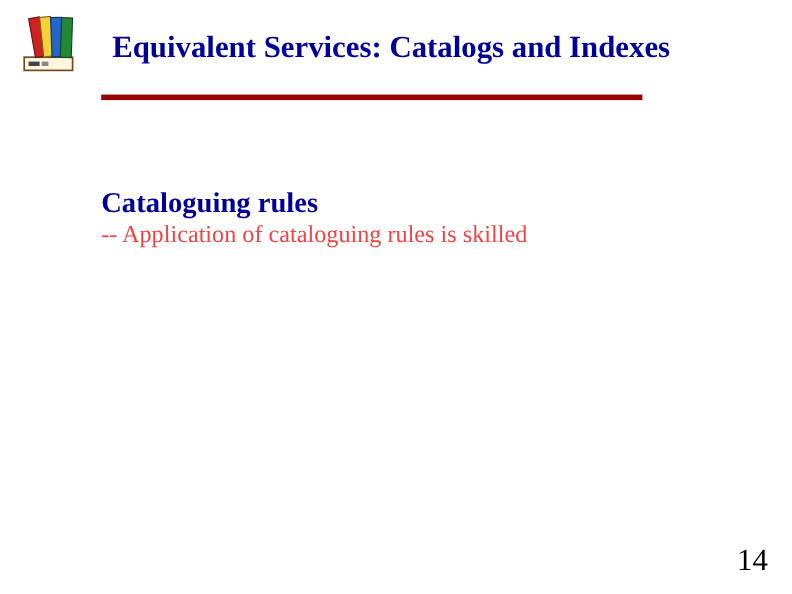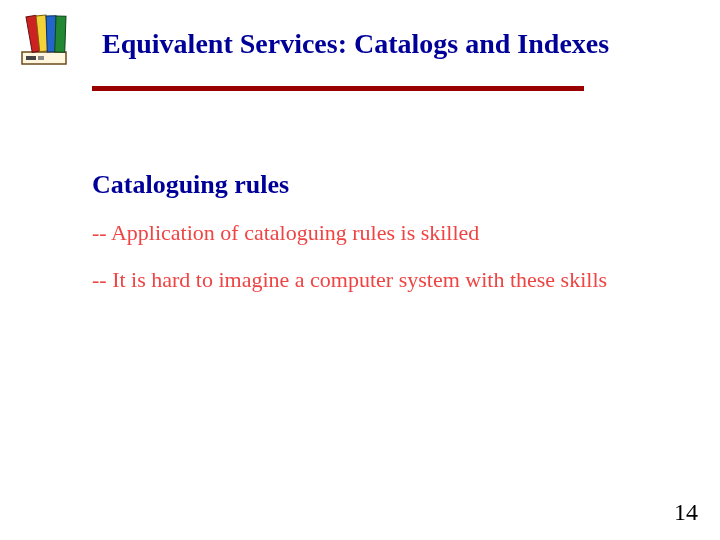--- a/index.html
+++ b/index.html
@@ -47,33 +47,32 @@
   .content {
     position: absolute;
     left: 92px;
     top: 170px;
     width: 590px;
   }
   .section-heading {
     font-size: 26px;
     font-weight: bold;
     color: #000099;
-    margin-bottom: 20px;
   }
   .line {
     font-size: 22px;
     color: #ef4444;
     margin-bottom: 22px;
     line-height: 1.15;
   }
   .pagenum {
     position: absolute;
     right: 22px;
     bottom: 14px;
-    font-size: 24px;
+    font-size: 28px;
     color: #000000;
   }
 </style>
 </head>
 <body>
 
 <div class="slide">
 
   <div class="icon-wrap">
     <svg viewBox="0 0 64 56" width="64" height="56">
@@ -100,18 +99,17 @@
   </div>
 
   <div class="title-text">Equivalent Services: Catalogs and Indexes</div>
 
   <div class="rule"></div>
 
   <div class="content">
     <div class="section-heading">Cataloguing rules</div>
 
     <div class="line">--  Application of cataloguing rules is skilled</div>
-    <div class="line">--  It is hard to imagine a computer system with these skills</div>
   </div>
 
   <div class="pagenum">14</div>
 
 </div>
 
 </body></html>

